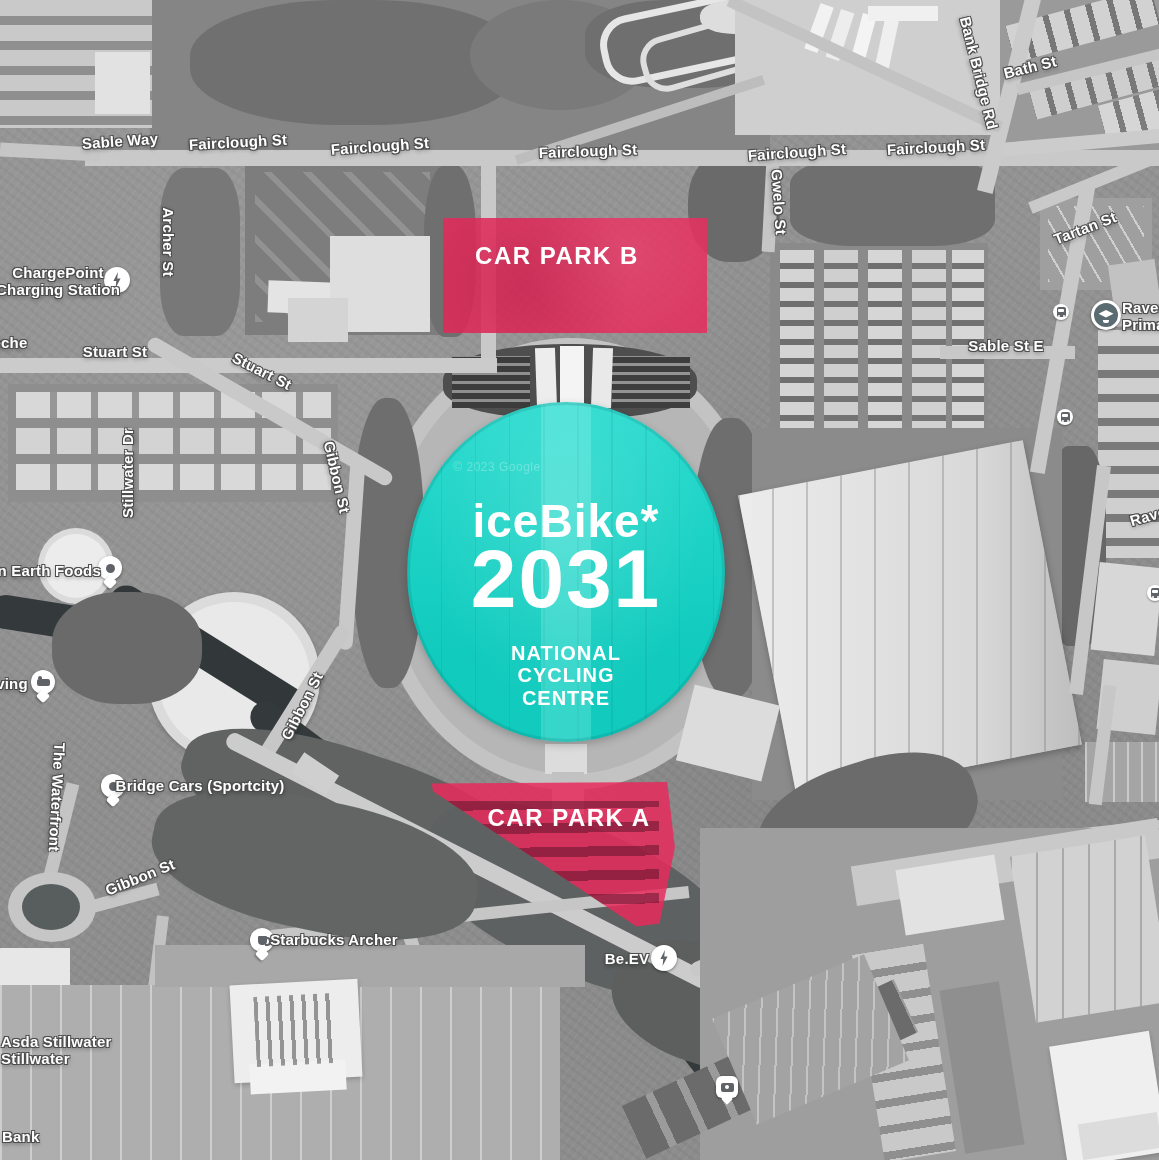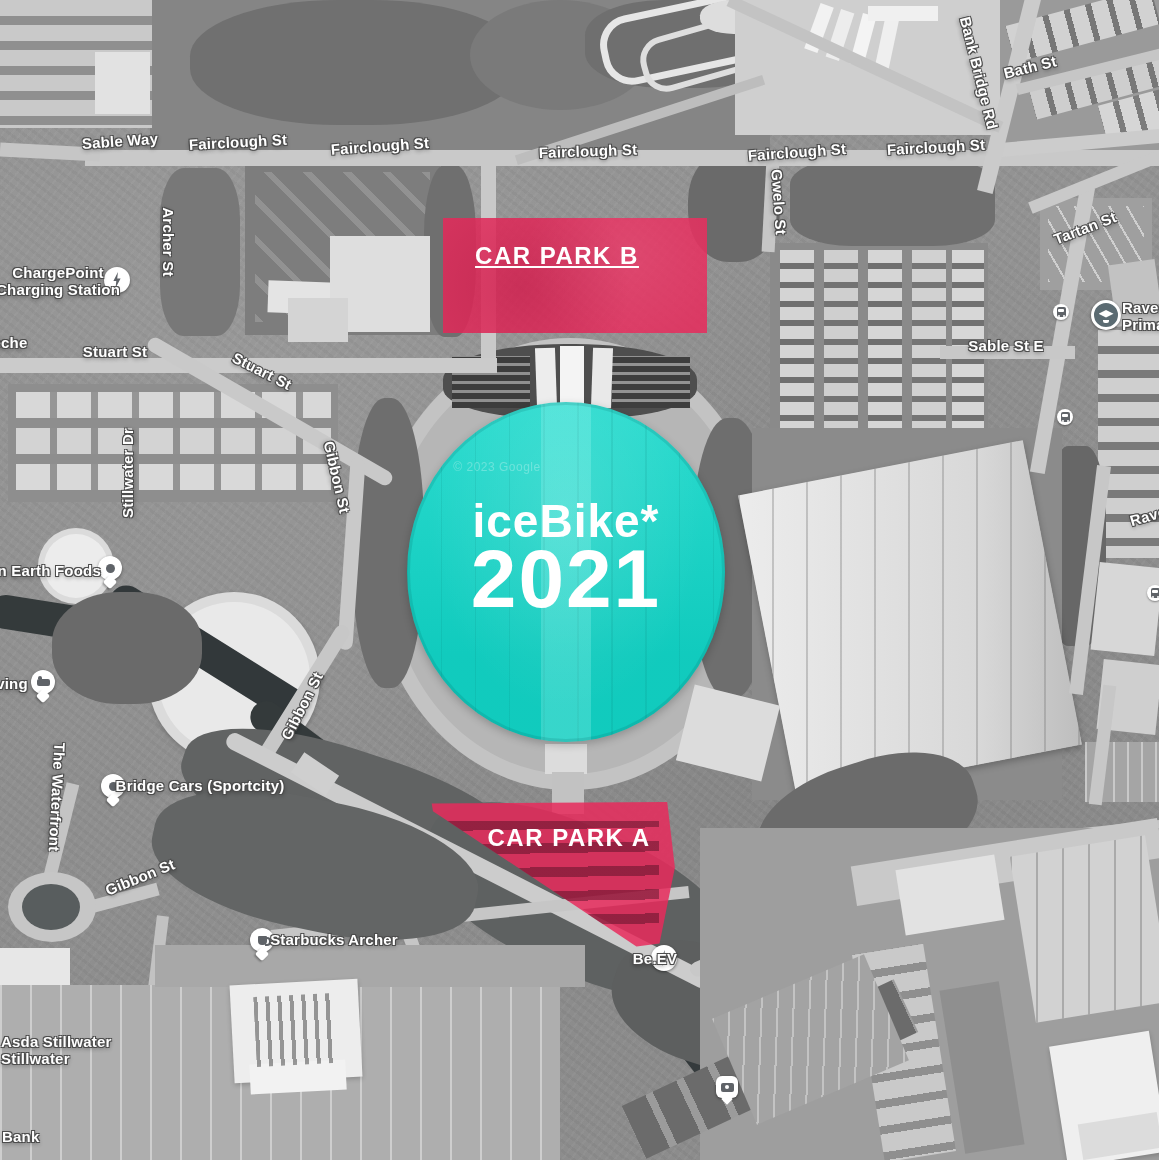--- a/index.html
+++ b/index.html
@@ -61,21 +61,21 @@
     box-shadow:inset 0 0 0 3px rgba(0,90,85,.15), 0 3px 8px rgba(0,0,0,.22);
     display:flex;flex-direction:column;align-items:center;text-align:center;color:#fff;}
   .v-title{margin-top:96px;font:700 46px/1 "Liberation Sans",sans-serif;letter-spacing:1px;}
   .v-year{margin-top:-2px;font:700 82px/0.9 "Liberation Sans",sans-serif;letter-spacing:2px;}
   .v-sub{margin-top:26px;font:700 20px/1.12 "Liberation Sans",sans-serif;letter-spacing:1px;}
   .cp{position:absolute;z-index:28;background-color:rgba(232,42,92,.85);}
   .cp .cp-label{position:absolute;transform:translate(-50%,-50%);color:#fff;
     font:800 24px/1 "Liberation Sans",sans-serif;letter-spacing:1.5px;white-space:nowrap;}
   #cpB{left:443px;top:218px;width:264px;height:115px;
     background-image:radial-gradient(circle at 30% 60%, rgba(120,0,35,.18), transparent 55%),radial-gradient(circle at 70% 30%, rgba(255,255,255,.07), transparent 50%);}
-  #cpA{left:424px;top:796px;width:256px;height:152px;
+  #cpA{left:424px;top:776px;width:256px;height:152px;
     clip-path:polygon(3% 5%,95% 4%,98% 47%,92% 97%,83% 99%,3.5% 10%);}
   #cpA .canopies{position:absolute;left:20px;top:25px;width:215px;height:110px;
     background:repeating-linear-gradient(179deg, rgba(45,5,20,.38) 0 10px, transparent 10px 24px);}
   #wm{position:absolute;left:497px;top:467px;transform:translate(-50%,-50%);color:rgba(255,255,255,.28);
     font:400 12px "Liberation Sans",sans-serif;letter-spacing:.5px;z-index:33;}
 </style>
 </head>
 <body>
 
 <div id="map">
@@ -220,26 +220,31 @@
     <div class="t" style="left:900px;top:862px;width:100px;height:66px;background:#e2e2e2;transform:rotate(-9deg);"></div>
     <div class="t" style="left:868px;top:948px;width:72px;height:210px;background:repeating-linear-gradient(180deg,#c9c9c9 0 18px,#8f8f8f 18px 26px);transform:rotate(-9deg);"></div>
     <div class="t" style="left:952px;top:985px;width:60px;height:165px;background:#8f8f8f;transform:rotate(-9deg);"></div>
     <div class="t" style="left:1058px;top:1038px;width:101px;height:122px;background:#efefef;transform:rotate(-9deg);box-shadow:0 2px 5px rgba(0,0,0,.2);"></div>
     <div class="t" style="left:620px;top:1040px;width:300px;height:58px;background:repeating-linear-gradient(90deg,#6b6b6b 0 26px,#9b9b9b 26px 34px);transform:rotate(-25deg);"></div>
     <div class="t" style="left:728px;top:982px;width:165px;height:115px;background:repeating-linear-gradient(115deg, rgba(255,255,255,.35) 0 2px, transparent 2px 16px),#a3a3a3;transform:rotate(-23deg);"></div>
     <div class="t" style="left:1080px;top:1118px;width:80px;height:36px;background:#dcdcdc;transform:rotate(-9deg);"></div>
   </div>
 
   <div id="cpB" class="cp">
-    <span class="cp-label" style="left:114px;top:38px;text-decoration:underline;">CAR PARK B</span>
+    <span class="cp-label" style="left:114px;top:38px;">CAR PARK B</span>
   </div>
 
   <div id="venue">
     <div class="v-title">iceBike*</div>
-    <div class="v-year">2021</div>
+    <div class="v-year">2031</div>
+    <div class="v-sub">
+      <div>NATIONAL</div>
+      <div>CYCLING</div>
+      <div>CENTRE</div>
+    </div>
   </div>
 
   <div id="cpA" class="cp">
     <div class="canopies"></div>
     <span class="cp-label" style="left:145px;top:42px;">CAR PARK A</span>
   </div>
 
   <div id="wm">© 2023 Google</div>
 
   <div id="labels">
@@ -275,21 +280,21 @@
       </div>
       <div class="pl" style="left: 12px; top: 684px;">
         <span class="ln">ving</span>
       </div>
       <div class="pl" style="left: 200px; top: 786px;">
         <span class="ln">Bridge Cars (Sportcity)</span>
       </div>
       <div class="pl" style="left: 334px; top: 940px;">
         <span class="ln">Starbucks Archer</span>
       </div>
-      <div class="pl" style="left: 627px; top: 959px; margin-left: 28px;">
+      <div class="pl" style="left: 627px; top: 959px;">
         <span class="ln">Be.EV</span>
       </div>
       <div class="pl left" style="left: 1122px; top: 316px;">
         <span class="ln">Raven</span>
         <span class="ln">Prima</span>
       </div>
       <div class="pl left" style="left: 1px; top: 1050px;">
         <span class="ln">Asda Stillwater</span>
         <span class="ln">Stillwater</span>
       </div>

